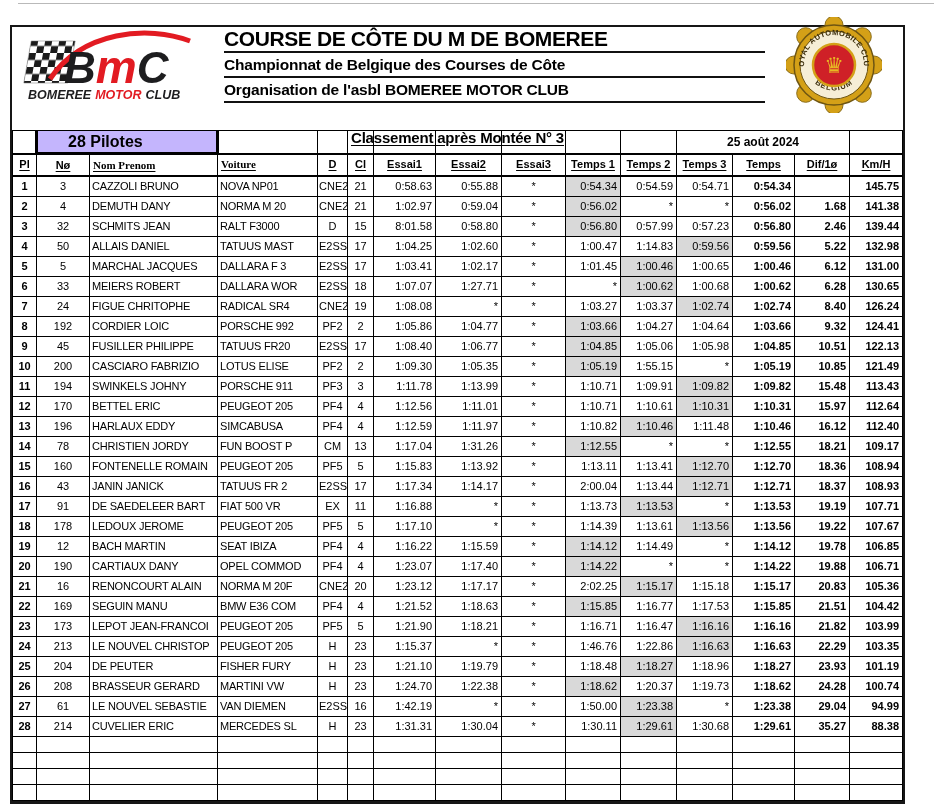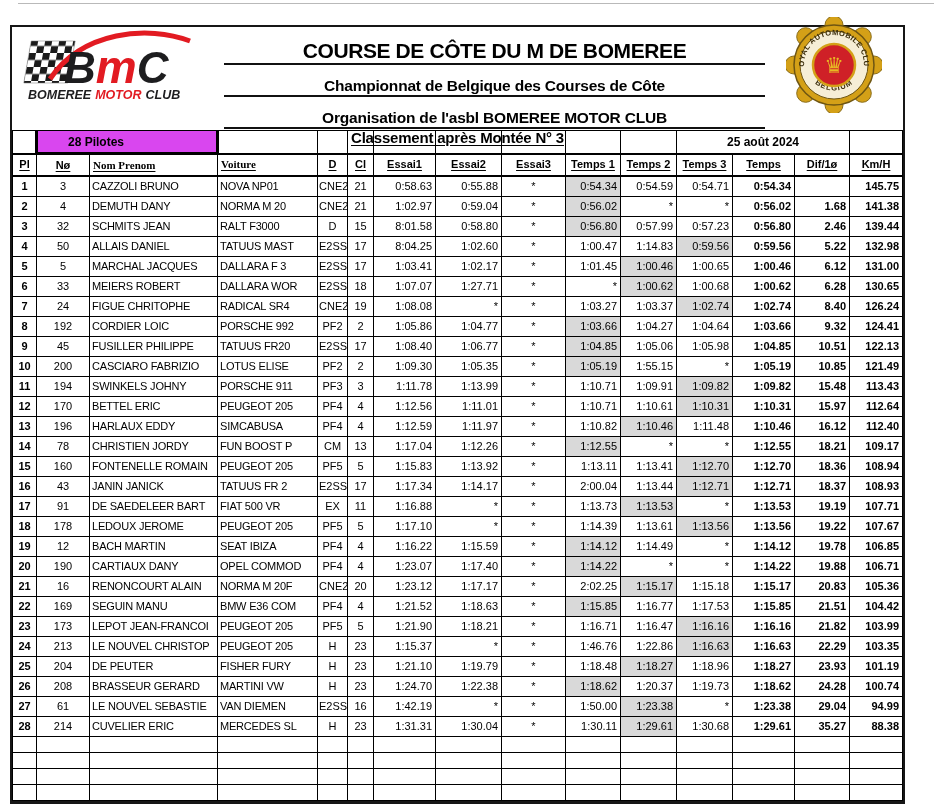--- a/index.html
+++ b/index.html
@@ -4,32 +4,32 @@
 <style>
   html,body{margin:0;padding:0;background:#ffffff;}
   body{width:940px;height:812px;position:relative;font-family:"Liberation Sans",sans-serif;color:#000;}
   .scan-line{position:absolute;top:3px;left:18px;width:916px;height:1px;background:#b9b9b9;}
   .sheet{position:absolute;top:25px;left:10px;width:891px;border:2px solid #161616;border-bottom-width:3px;background:#fff;}
 
   
   .doc-header{display:flex;align-items:stretch;height:76px;}
   .logo-left{width:212px;display:flex;align-items:center;justify-content:center;}
   .titles{flex:1;display:flex;flex-direction:column;}
-  .titles .trow{flex:1;display:flex;align-items:center;justify-content:center;border-bottom:2px solid #111;margin-top:12px;}
+  .titles .trow{flex:1;display:flex;align-items:center;justify-content:flex-start;border-bottom:2px solid #111;}
   .t1{font-size:21px;font-weight:bold;letter-spacing:-0.4px;}
   .t2,.t3{font-size:15.5px;font-weight:bold;letter-spacing:-0.2px;}
   .logo-right{width:138px;display:flex;align-items:center;justify-content:center;}
   .classement-row{height:27px;display:flex;align-items:center;justify-content:center;}
   .classement-row span{font-size:15px;font-weight:bold;text-decoration:underline;text-underline-offset:2px;letter-spacing:-0.2px;margin-top:42px;}
 
   
   table{border-collapse:collapse;table-layout:fixed;width:100%;font-family:"Liberation Sans",sans-serif;}
   td,th{border:1px solid #000;padding:0 3px;height:19px;overflow:hidden;white-space:nowrap;font-size:11px;line-height:1;}
   tr.preheader td{height:21px;border-top:1px solid #000;}
-  td.yellow{background:#d946ef;border:3px solid #000;font-size:12px;font-weight:bold;text-align:left;padding-left:30px;}
+  td.yellow{background:#c4b5fd;border:3px solid #000;font-size:16px;font-weight:bold;text-align:left;padding-left:30px;}
   td.datecell{font-weight:bold;font-size:12px;text-align:center;}
   tr.colhead th{font-size:11px;font-weight:bold;text-decoration:underline;text-underline-offset:2px;text-align:center;border-top:2px solid #000;border-bottom:2px solid #000;height:20px;padding:0 1px;}
   tr.colhead th.al{text-align:left;padding-left:3px;font-family:Liberation Serif, serif;}
   .c-pl{font-weight:bold;text-align:center;padding:0 1px;}
   .c-no{text-align:center;padding:0 1px;}
   .c-nom,.c-voit{text-align:left;padding-left:2px;letter-spacing:-0.2px;}
   .c-d,.c-cl,.c-ast{text-align:center;padding:0 1px;}
   .c-num{text-align:right;padding-right:3px;}
   .c-temps,.c-dif,.c-kmh{font-weight:bold;}
   td.best{background:#D9D9D9;}
@@ -210,21 +210,21 @@
     <td class="c-num c-dif">2.46</td>
     <td class="c-num c-kmh">139.44</td>
   </tr>
         <tr>
     <td class="c-pl">4</td>
     <td class="c-no">50</td>
     <td class="c-nom">ALLAIS DANIEL</td>
     <td class="c-voit">TATUUS MAST</td>
     <td class="c-d">E2SS</td>
     <td class="c-cl">17</td>
-    <td class="c-num">8:04.25</td>
+    <td class="c-num">1:04.25</td>
     <td class="c-num">1:02.60</td>
     <td class="c-ast">*</td>
     <td class="c-num">1:00.47</td>
     <td class="c-num">1:14.83</td>
     <td class="c-num best">0:59.56</td>
     <td class="c-num c-temps">0:59.56</td>
     <td class="c-num c-dif">5.22</td>
     <td class="c-num c-kmh">132.98</td>
   </tr>
         <tr>
@@ -381,21 +381,21 @@
     <td class="c-num c-kmh">112.40</td>
   </tr>
         <tr>
     <td class="c-pl">14</td>
     <td class="c-no">78</td>
     <td class="c-nom">CHRISTIEN JORDY</td>
     <td class="c-voit">FUN BOOST P</td>
     <td class="c-d">CM</td>
     <td class="c-cl">13</td>
     <td class="c-num">1:17.04</td>
-    <td class="c-num">1:12.26</td>
+    <td class="c-num">1:31.26</td>
     <td class="c-ast">*</td>
     <td class="c-num best">1:12.55</td>
     <td class="c-num">*</td>
     <td class="c-num">*</td>
     <td class="c-num c-temps">1:12.55</td>
     <td class="c-num c-dif">18.21</td>
     <td class="c-num c-kmh">109.17</td>
   </tr>
         <tr>
     <td class="c-pl">15</td>

